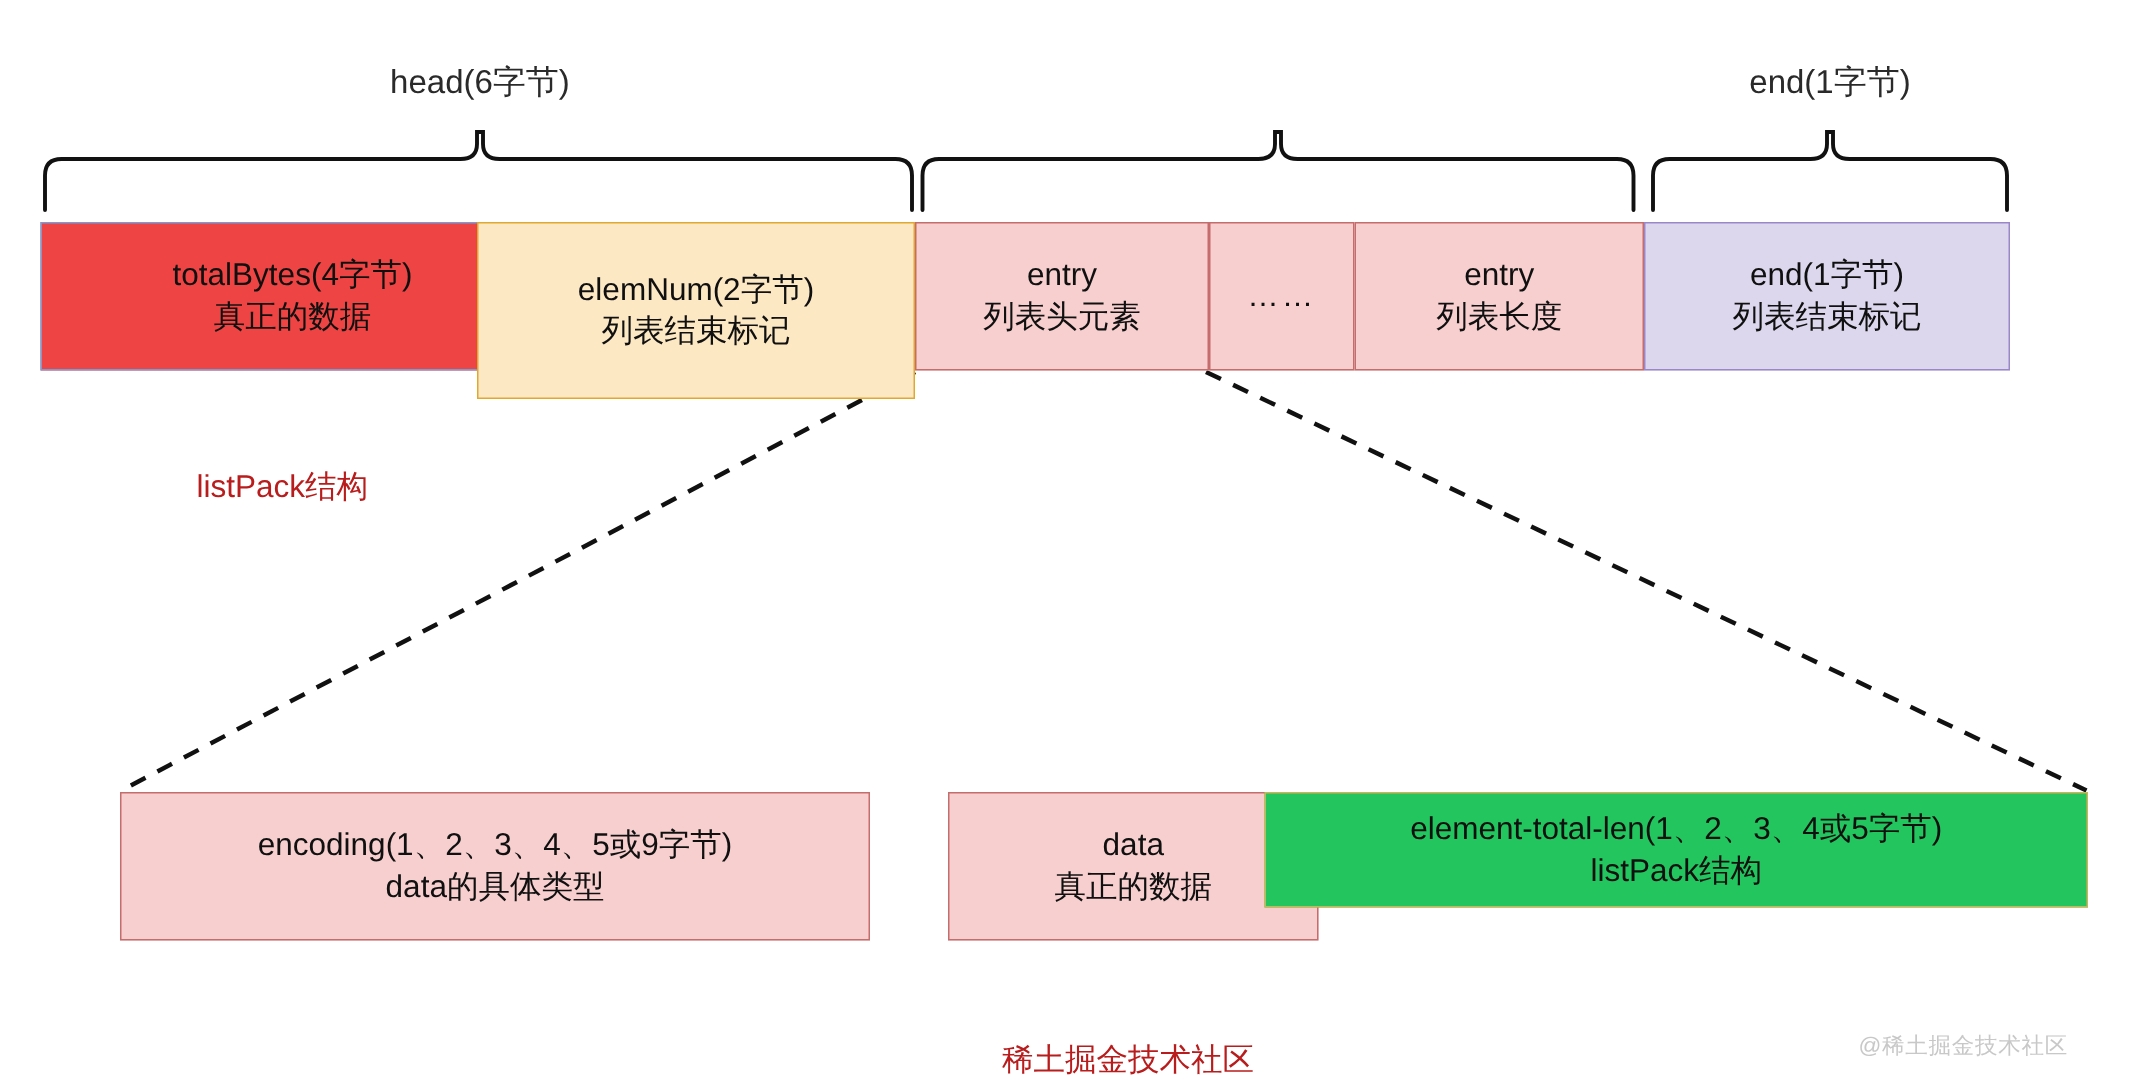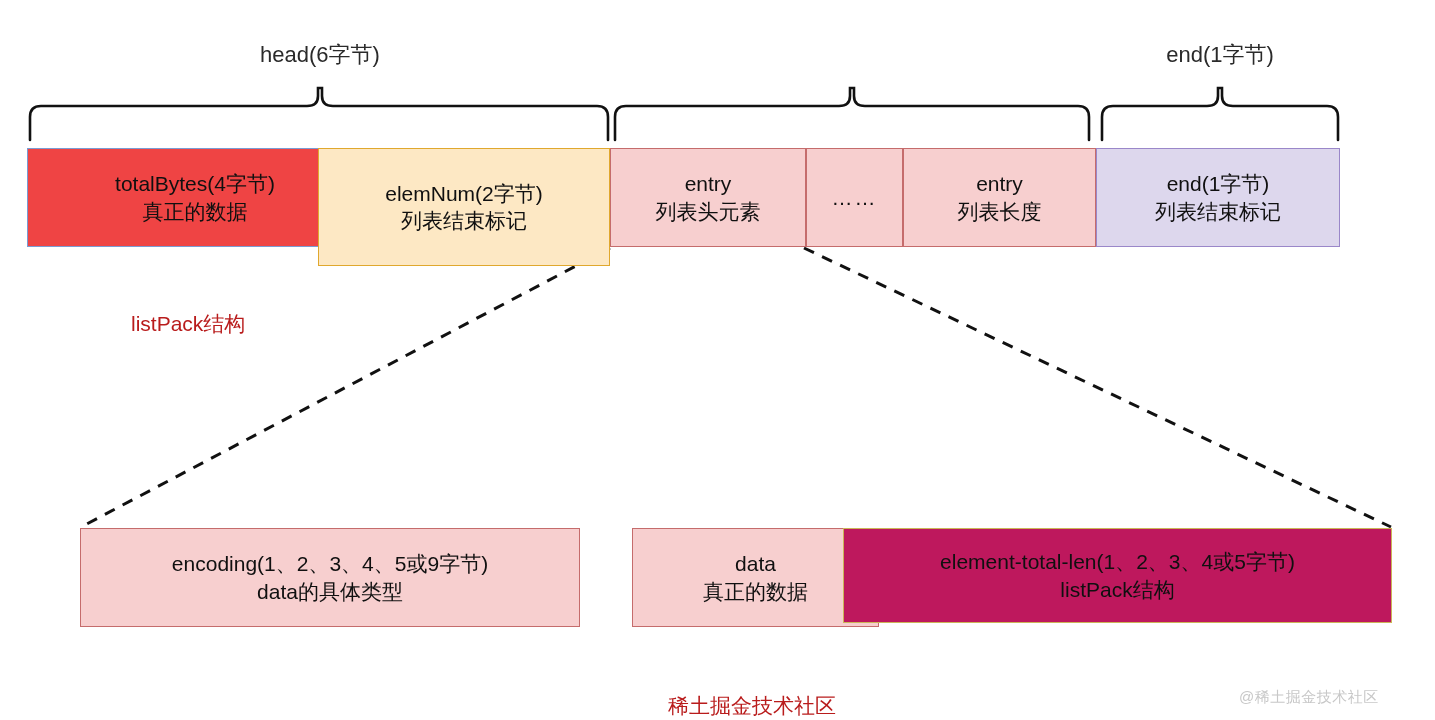--- a/index.html
+++ b/index.html
@@ -131,21 +131,21 @@
   <div class="cell" style="left:80px; top:528px; width:500px; height:99px; background:#f7cfcf; border:1.6px solid #c56c6c;">
     <span class="l1">encoding(1、2、3、4、5或9字节)</span>
     <span class="l2">data的具体类型</span>
   </div>
 
   <div class="cell" style="left:632px; top:528px; width:247px; height:99px; background:#f7cfcf; border:1.6px solid #c56c6c;text-align:center;">
     <span class="l1">data</span>
     <span class="l2">真正的数据</span>
   </div>
 
-  <div class="cell" style="left:843px; top:528px; width:549px; height:95px; background:#be185d; border:1.6px solid #cbb558;">
+  <div class="cell" style="left:843px; top:528px; width:549px; height:77px; background:#22c55e; border:1.6px solid #cbb558;">
     <span class="l1">element-total-len(1、2、3、4或5字节)</span>
     <span class="l2">listPack结构</span>
   </div>
 
   <div class="caption" style="left:668px; top:665px;">稀土掘金技术社区</div>
 
   <div class="watermark" style="left:1239px; top:688px;">@稀土掘金技术社区</div>
 
 </div>
 

